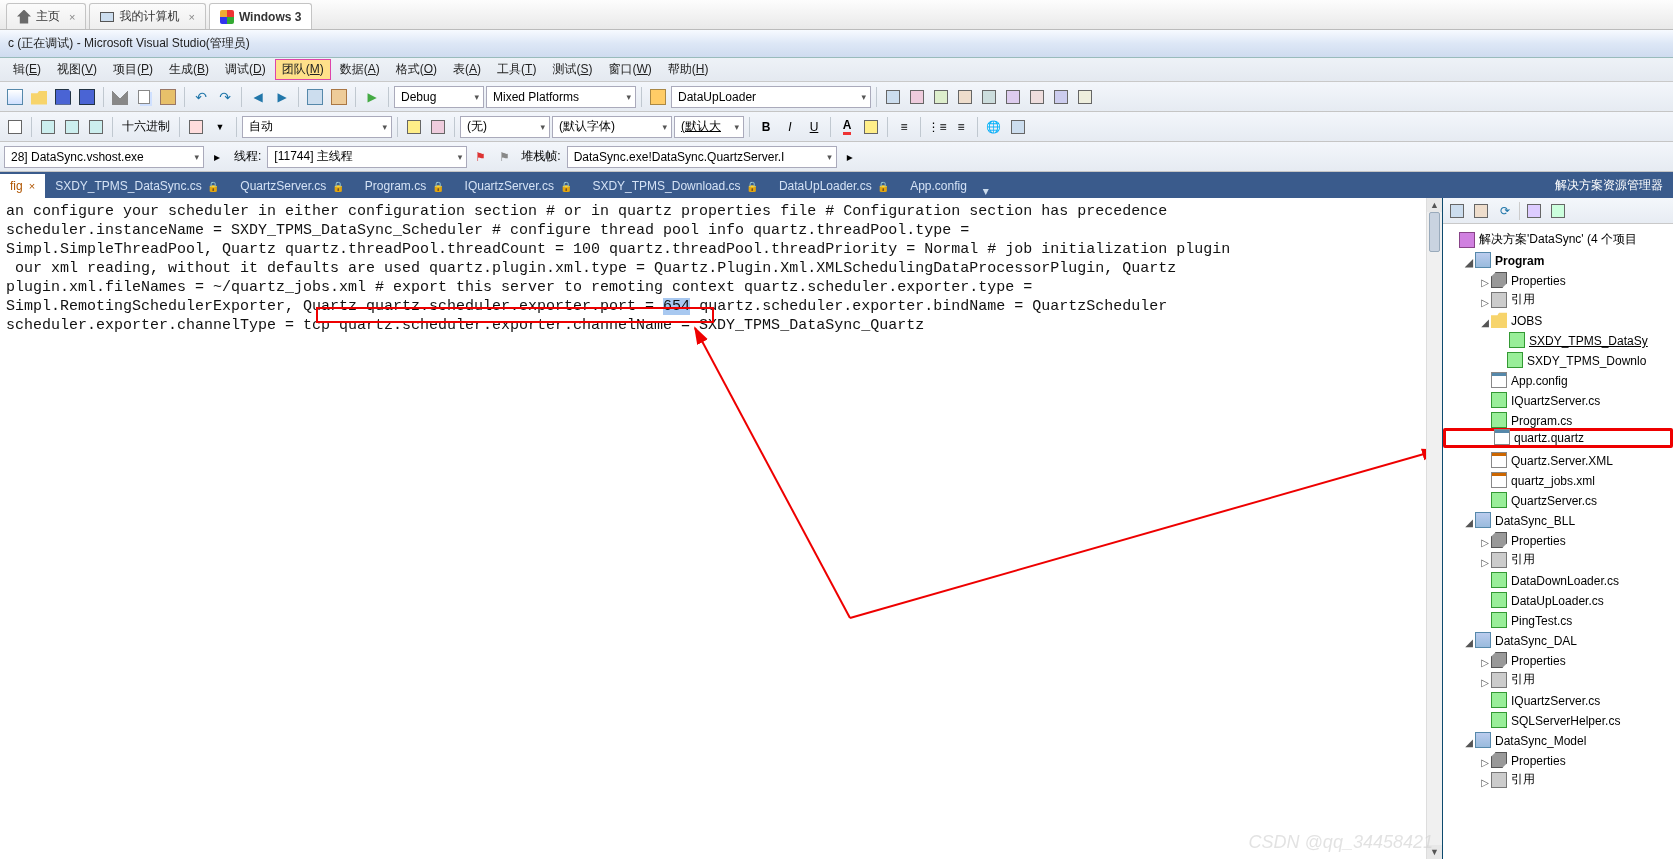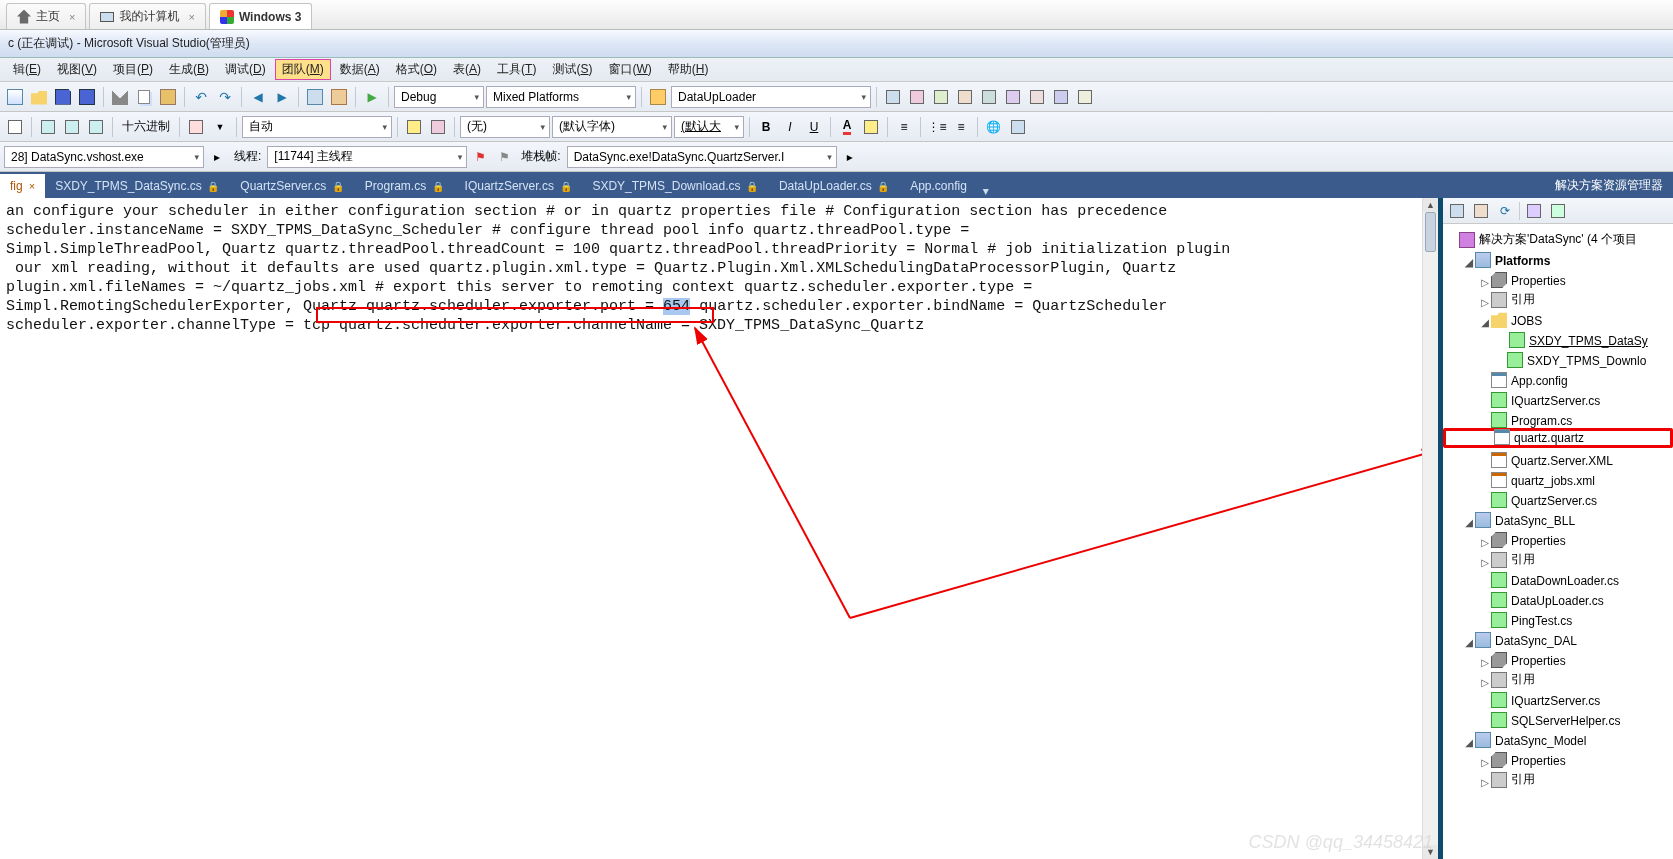--- a/index.html
+++ b/index.html
@@ -38,21 +38,21 @@
   
   .tabs-row{height:26px;background:#3a5b8c;display:flex;align-items:flex-end;position:relative;}
   .doc-tab{height:24px;display:flex;align-items:center;padding:0 10px;color:#d4e2f5;gap:6px;font-size:12px;cursor:pointer;}
   .doc-tab.active{background:#fff;color:#b05500;}
   .doc-tab .close-x{font-size:11px;color:#b05500;}
   .lock{font-size:10px;color:#aac;}
   .tabs-right-title{margin-left:auto;background:#3a5b8c;color:#fff;height:26px;display:flex;align-items:center;padding:0 10px;font-size:12px;}
   .tabs-chev{color:#cde;padding:0 6px;cursor:pointer;}
   
   .main-row{display:flex;height:calc(100% - 30px - 28px - 24px - 30px - 30px - 30px - 26px);}
-  .editor{flex:1;position:relative;background:#fff;border-right:5px solid #0c4a6e;overflow:hidden;}
+  .editor{flex:1;position:relative;background:#fff;border-right:1px solid #0c4a6e;overflow:hidden;}
   .editor-text{font-family:"Consolas","Courier New",monospace;font-size:15px;line-height:19px;color:#111;white-space:pre-wrap;word-break:break-all;padding:4px 6px;}
   .hl-port{background:#a8c8f0;}
   .red-box{border:2px solid #e00;position:absolute;}
   .arrow-svg{position:absolute;top:0;left:0;pointer-events:none;}
   .scroll-v{position:absolute;right:0;top:0;bottom:0;width:16px;background:#f0f0f0;border-left:1px solid #ddd;}
   .scroll-thumb{position:absolute;top:14px;left:2px;right:2px;height:40px;background:#c9d3e0;border:1px solid #9ab;border-radius:2px;}
   .scroll-btn{position:absolute;left:0;right:0;height:14px;background:#e8e8e8;text-align:center;font-size:9px;color:#555;line-height:14px;}
   
   .side{width:230px;background:#fff;display:flex;flex-direction:column;overflow:hidden;}
   .side-toolbar{height:26px;background:linear-gradient(#f4f7fb,#e7ecf3);border-bottom:1px solid #c9c9c9;display:flex;align-items:center;gap:4px;padding:0 4px;}
@@ -396,21 +396,21 @@
     </div>
     <div class="tree" id="tree">
         <div class="tn" style="padding-left: 4px;">
           <span class="tw"></span>
           <span class="ti ico-sln"></span>
           <span>解决方案'DataSync' (4 个项目</span>
         </div>
         <div class="tn bold" style="padding-left: 20px;">
           <span class="tw">◢</span>
           <span class="ti ico-proj"></span>
-          <span>Platforms</span>
+          <span>Program</span>
         </div>
         <div class="tn" style="padding-left: 36px;">
           <span class="tw">▷</span>
           <span class="ti ico-prop"></span>
           <span>Properties</span>
         </div>
         <div class="tn" style="padding-left: 36px;">
           <span class="tw">▷</span>
           <span class="ti ico-ref"></span>
           <span>引用</span>

